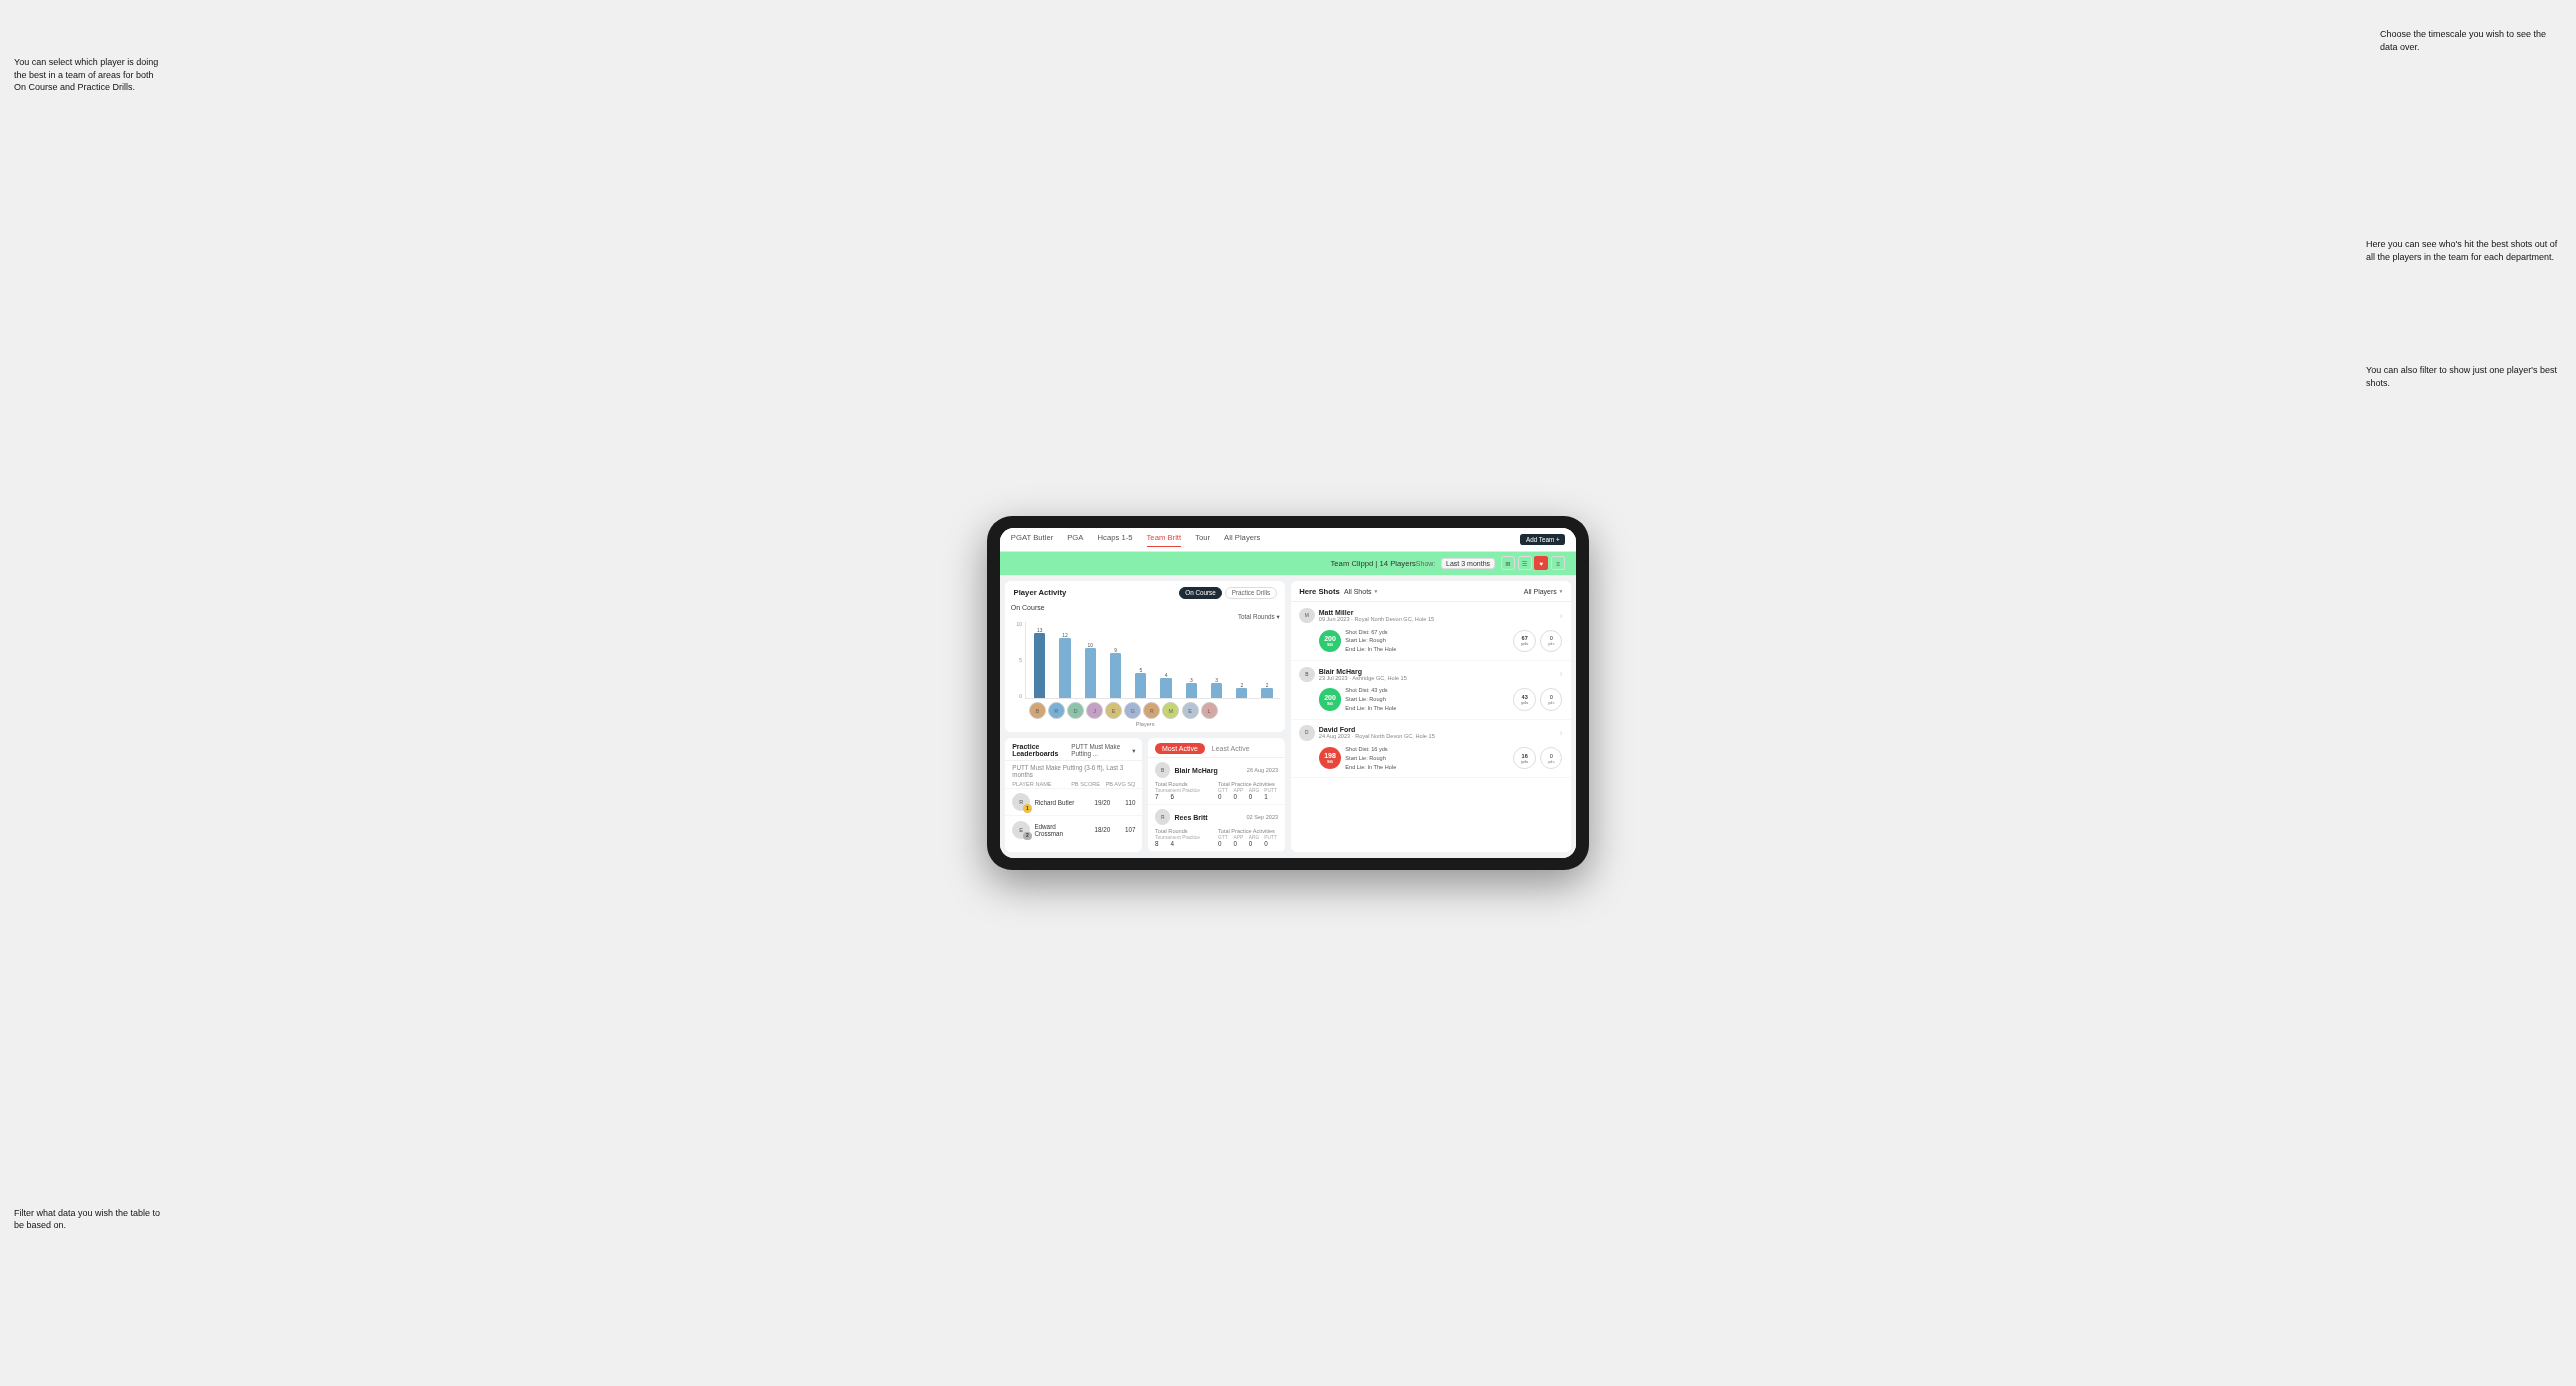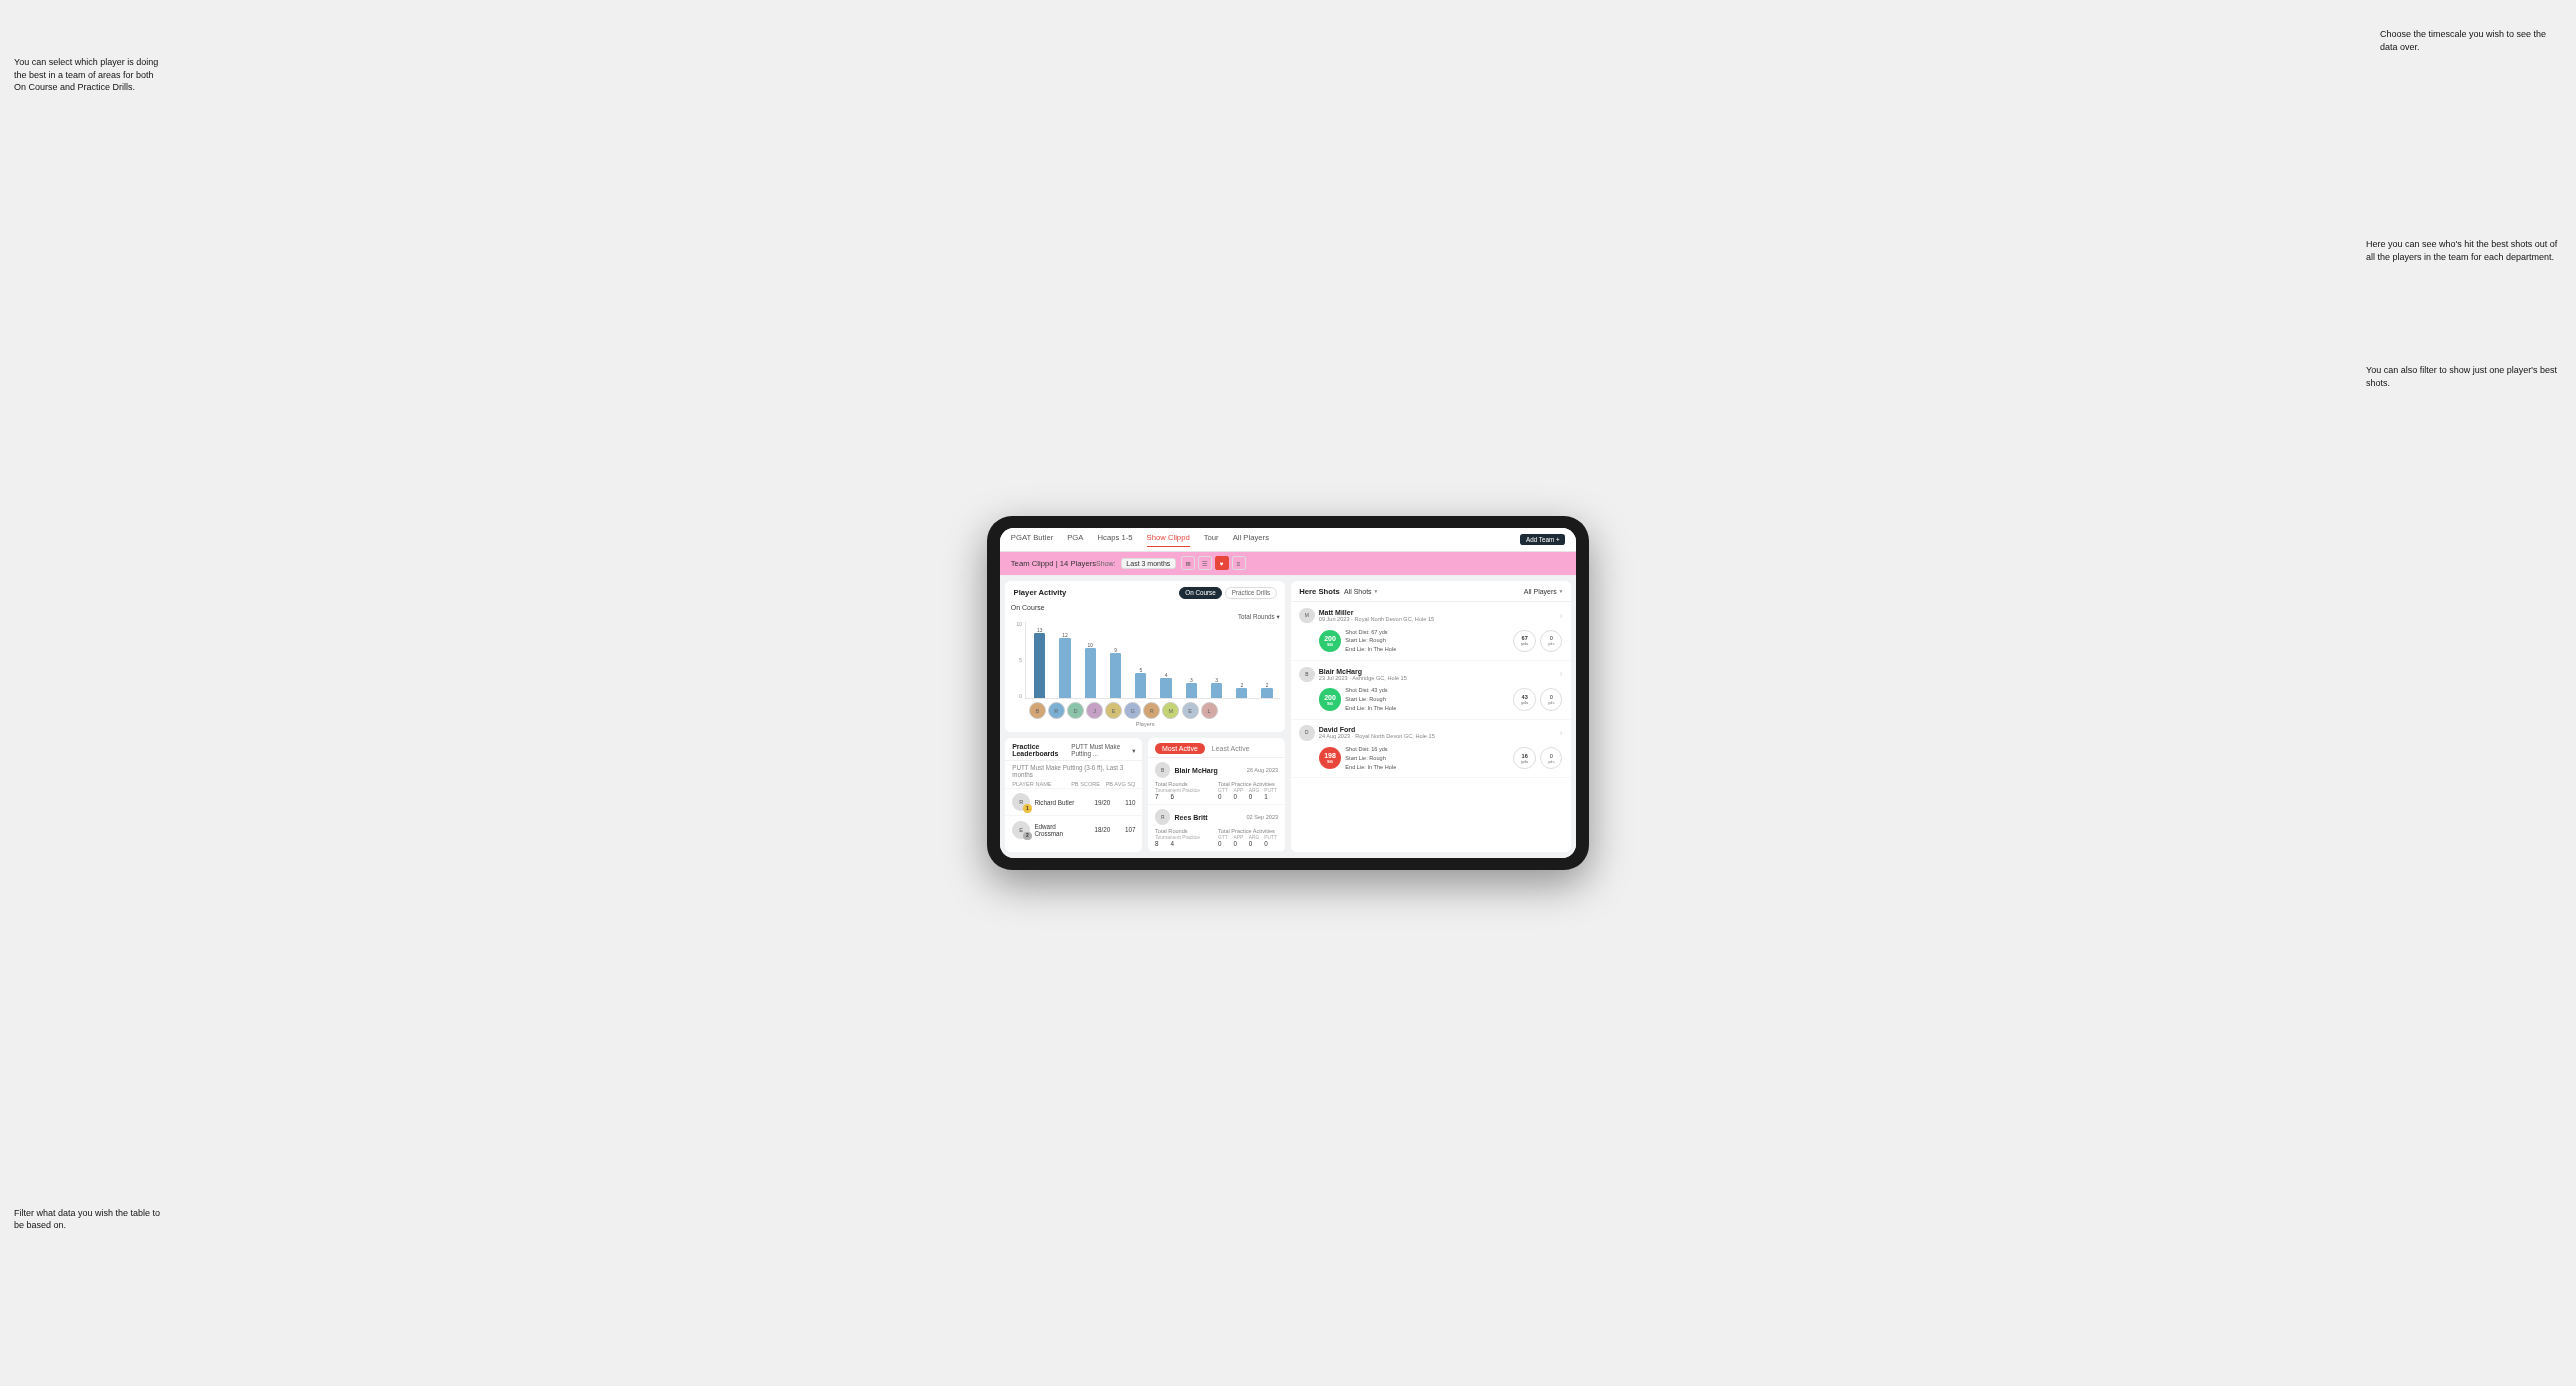--- a/index.html
+++ b/index.html
@@ -125,25 +125,25 @@
       background: #1c2b36;
       color: #fff;
       font-size: 6.3px;
       padding: 2.1px 5.6px;
       border-radius: 2.8px;
       cursor: pointer;
     }
 
     
     .team-header {
-      background: #f9a8d4;
+      background: #86efac;
       padding: 4.2px 11.2px;
       display: flex;
       align-items: center;
-      justify-content: flex-start;
+      justify-content: flex-end;
       border-bottom: 0.7px solid #eee;
     }
     .team-name {
       font-size: 7.7px;
       color: #333;
       font-weight: 500;
     }
     .team-header-right {
       display: flex;
       align-items: center;
@@ -620,21 +620,21 @@
 <body>
 
 <div class="tablet-frame">
   <div class="tablet-screen">
 
 
     <div class="sub-nav">
       <span class="sub-nav-link">PGAT Butler</span>
       <span class="sub-nav-link">PGA</span>
       <span class="sub-nav-link">Hcaps 1-5</span>
-      <span class="sub-nav-link active">Show Clippd</span>
+      <span class="sub-nav-link active">Team Britt</span>
       <span class="sub-nav-link">Tour</span>
       <span class="sub-nav-link">All Players</span>
       <span class="add-team-btn">Add Team +</span>
     </div>
 
     <div class="team-header">
       <span class="team-name">Team Clippd | 14 Players</span>
       <div class="team-header-right">
         <span class="show-label">Show:</span>
         <span class="time-select">Last 3 months</span>

